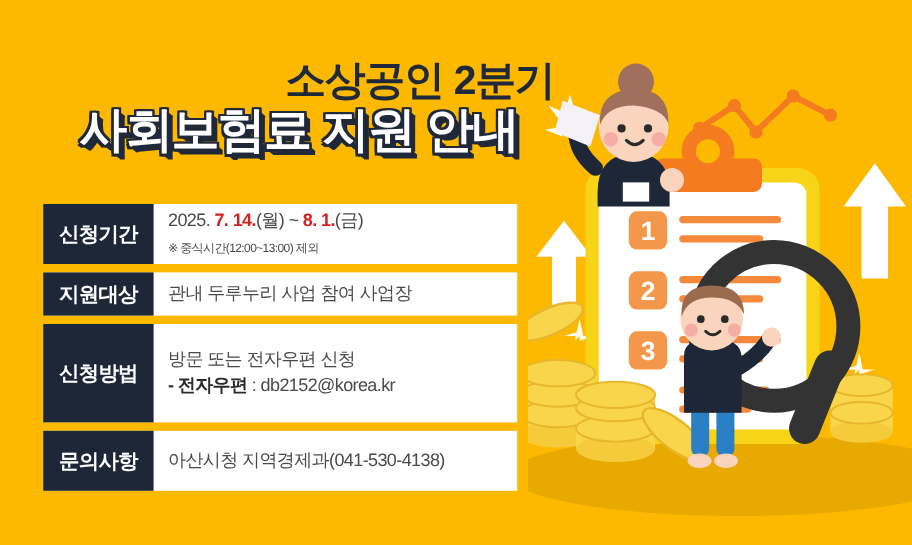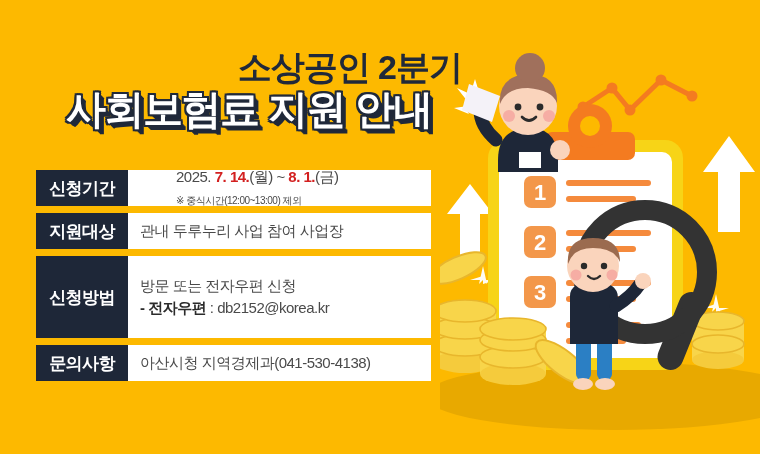--- a/index.html
+++ b/index.html
@@ -99,24 +99,24 @@
     flex: 1 1 auto;
     padding: 6px 24px 6px 12px;
     display: flex;
     flex-direction: column;
     justify-content: center;
     color: #4A4A4A;
     font-size: 15px;
     line-height: 1.45;
     letter-spacing: -0.5px;
   }
-  .row-period  { height: 36px; gap: 36px; }
+  .row-period  { height: 50px; }
   .row-target  { height: 36px; }
   .row-method  { height: 82px; }
-  .row-inquiry { height: 36px; }
+  .row-inquiry { height: 50px; }
 
   .line { white-space: nowrap; }
   .date-red {
     color: #D32020;
     font-weight: bold;
   }
   .sub-strong {
     color: #2B2B2B;
     font-weight: bold;
   }

